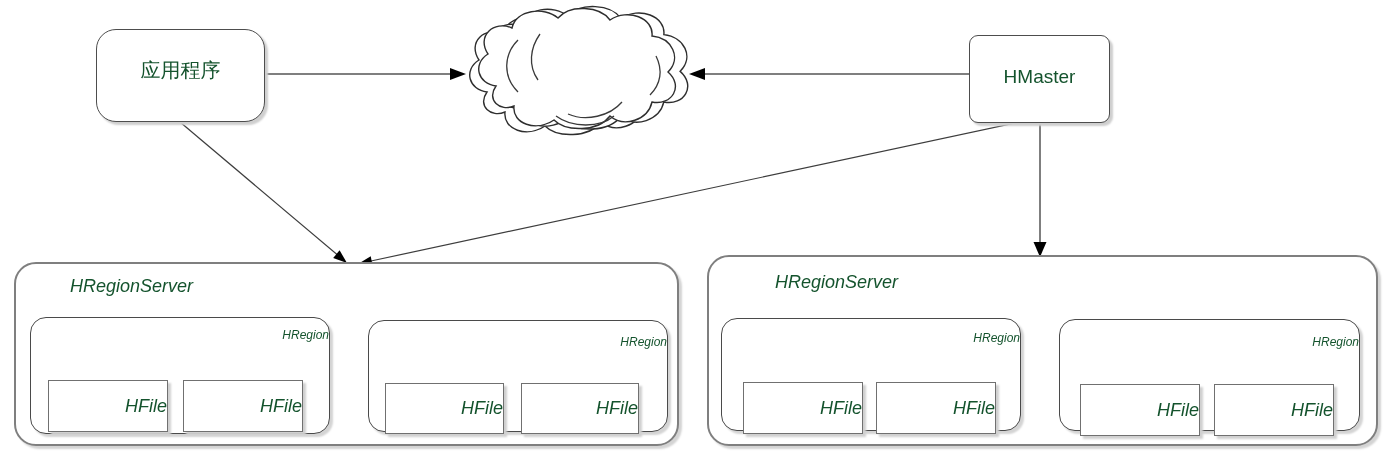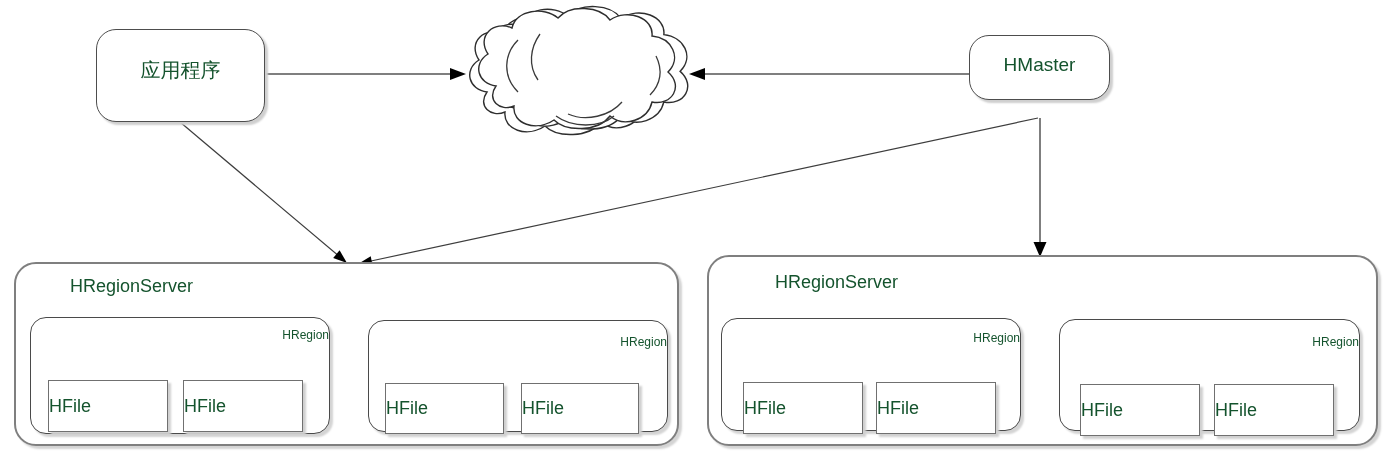--- a/index.html
+++ b/index.html
@@ -22,34 +22,35 @@
     position: absolute;
     background: #ffffff;
     border: 1.5px solid #4d4d4d;
     border-radius: 20px;
     box-shadow: 3px 3px 2px #cfcfcf;
     display: flex;
     align-items: center;
     justify-content: center;
   }
   #app-node   { left: 96px;  top: 29px; width: 169px; height: 93px; font-size: 20px; padding-bottom: 10px; box-sizing: border-box; }
-  #hmaster-node { left: 969px; top: 35px; width: 141px; height: 65px; font-size: 19px; border-radius: 20px; padding-bottom: 5px; box-sizing: border-box; }
+  #hmaster-node { left: 969px; top: 35px; width: 141px; height: 88px; font-size: 19px; border-radius: 9px; padding-bottom: 5px; box-sizing: border-box; }
   #zookeeper-label {
     position: absolute;
     left: 505px; top: 62px; width: 140px;
     text-align: center;
     font-size: 19px;
   }
   .server {
     position: absolute;
     background: #ffffff;
     border: 2px solid #7f7f7f;
     border-radius: 22px;
     box-shadow: 3px 3px 2px #d4d4d4;
     box-sizing: border-box;
+    font-style: italic;
   }
   #server-1 { left: 14px;  top: 262px; width: 665px; height: 184px; }
   #server-2 { left: 707px; top: 255px; width: 671px; height: 191px; }
   .server-label {
     position: absolute;
     font-size: 18px;
     white-space: nowrap;
   }
   #server-1 .server-label { left: 54px; top: 12px; }
   #server-2 .server-label { left: 66px; top: 15px; }
@@ -76,21 +77,21 @@
   #region-2a .region-label { top: 12px; }
   #region-2b .region-label { top: 15px; }
   .hfile {
     position: absolute;
     background: #ffffff;
     border: 1.5px solid #707070;
     box-shadow: 3px 3px 2px #d0d0d0;
     box-sizing: border-box;
     display: flex;
     align-items: center;
-    justify-content: flex-start;
+    justify-content: flex-end;
     font-size: 18px;
     width: 120px; height: 52px;
   }
   #region-1a .hfile-1 { left: 17px;  top: 62px; }
   #region-1a .hfile-2 { left: 152px; top: 62px; }
   #region-1b .hfile-1 { left: 16px;  top: 62px; width: 119px; height: 51px; }
   #region-1b .hfile-2 { left: 152px; top: 62px; width: 118px; height: 51px; }
   #region-2a .hfile-1 { left: 21px;  top: 63px; }
   #region-2a .hfile-2 { left: 154px; top: 63px; }
   #region-2b .hfile-1 { left: 20px;  top: 64px; }

